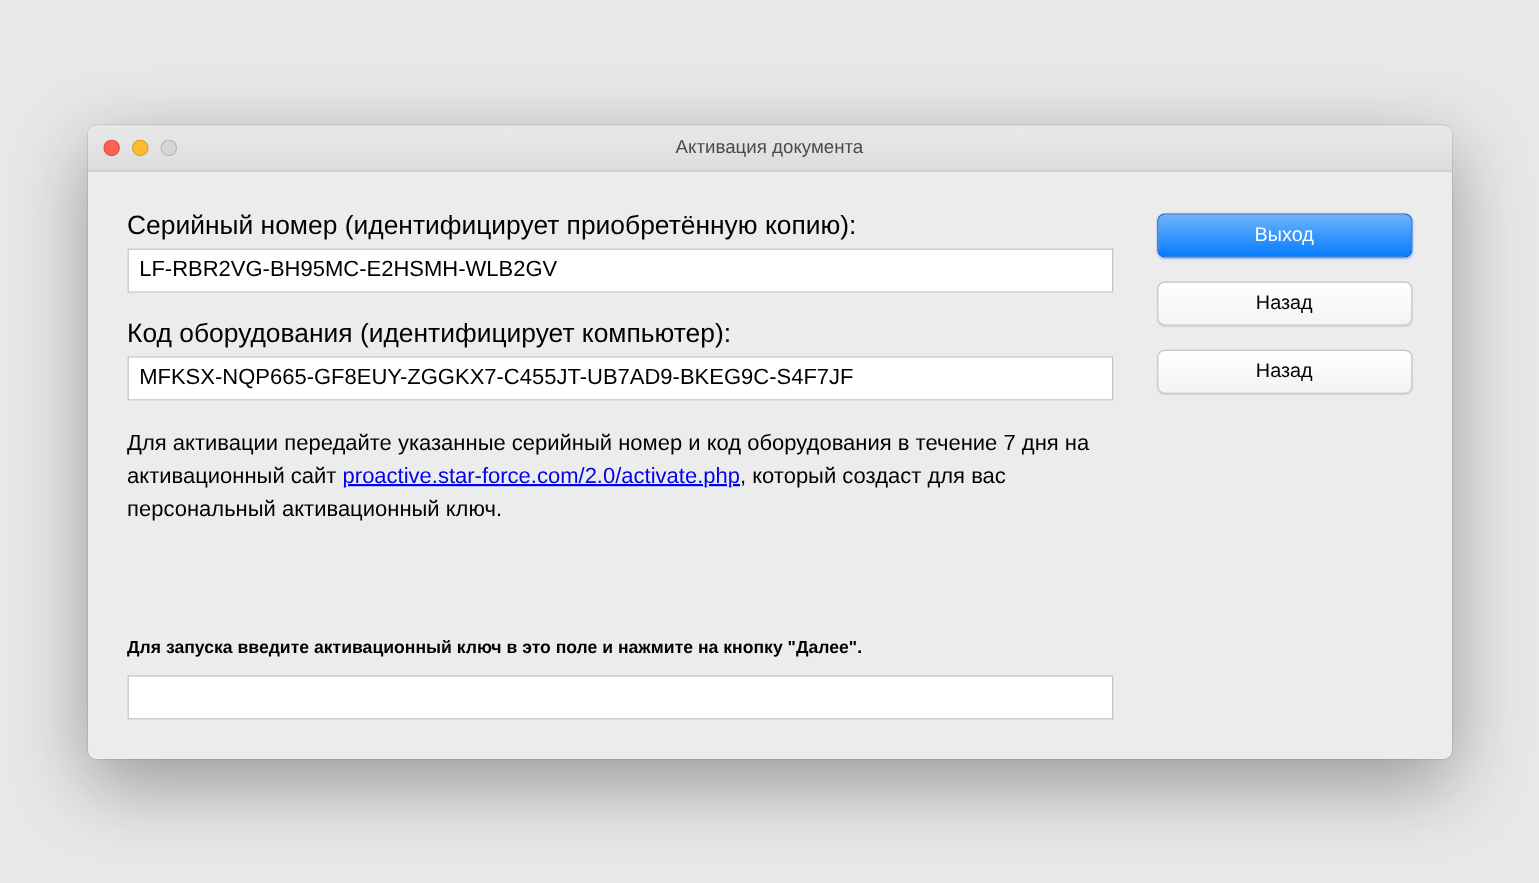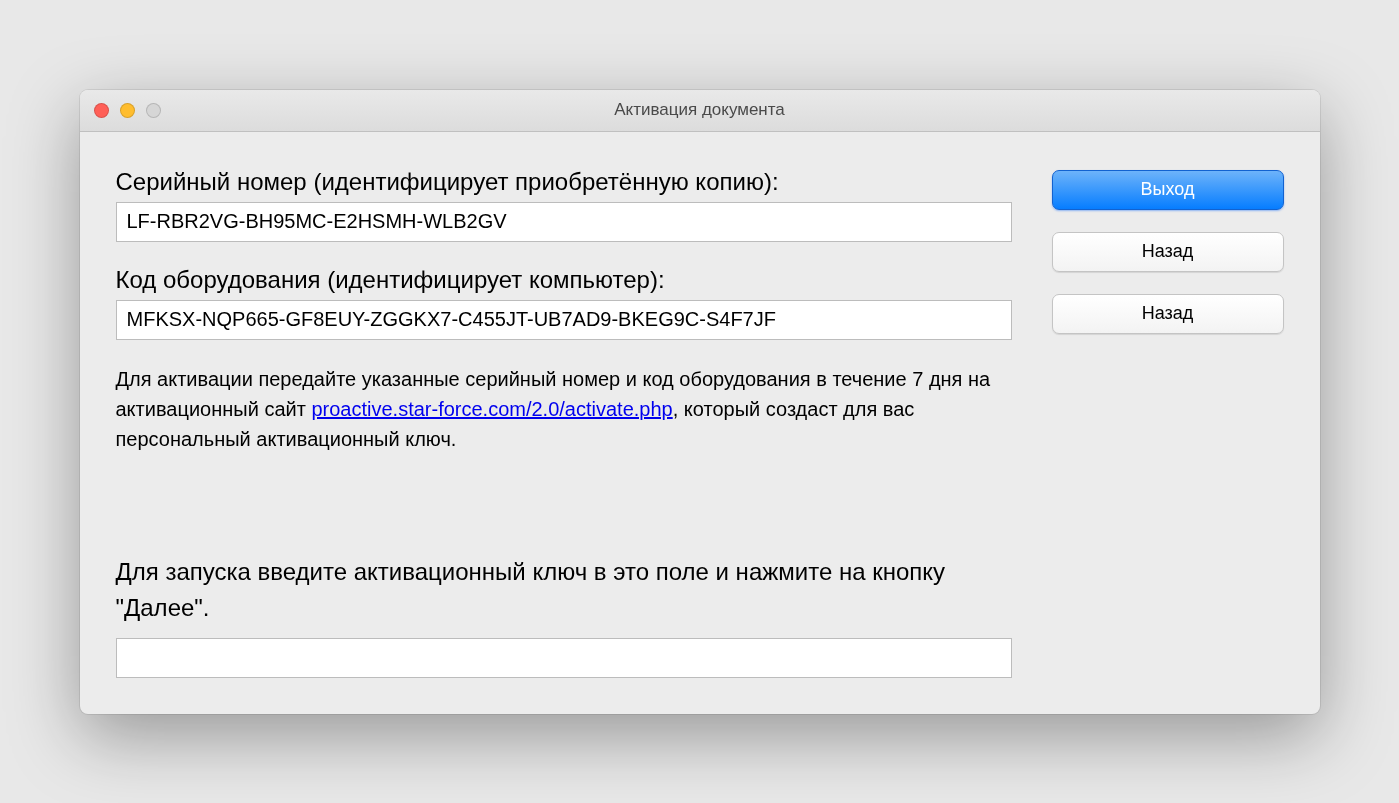--- a/index.html
+++ b/index.html
@@ -90,22 +90,22 @@
     }
     .info-text {
       font-size: 20px;
       line-height: 1.5;
       color: #000;
     }
     .info-text a {
       color: #0000ee;
     }
     .bold-instruction {
-      font-size: 24px;
-      font-weight: normal;
+      font-size: 16px;
+      font-weight: bold;
       line-height: 1.5;
       margin-top: 100px;
       margin-bottom: 12px;
     }
     .btn {
       width: 100%;
       height: 40px;
       border-radius: 7px;
       font-size: 18px;
       border: 1px solid #c4c4c4;

